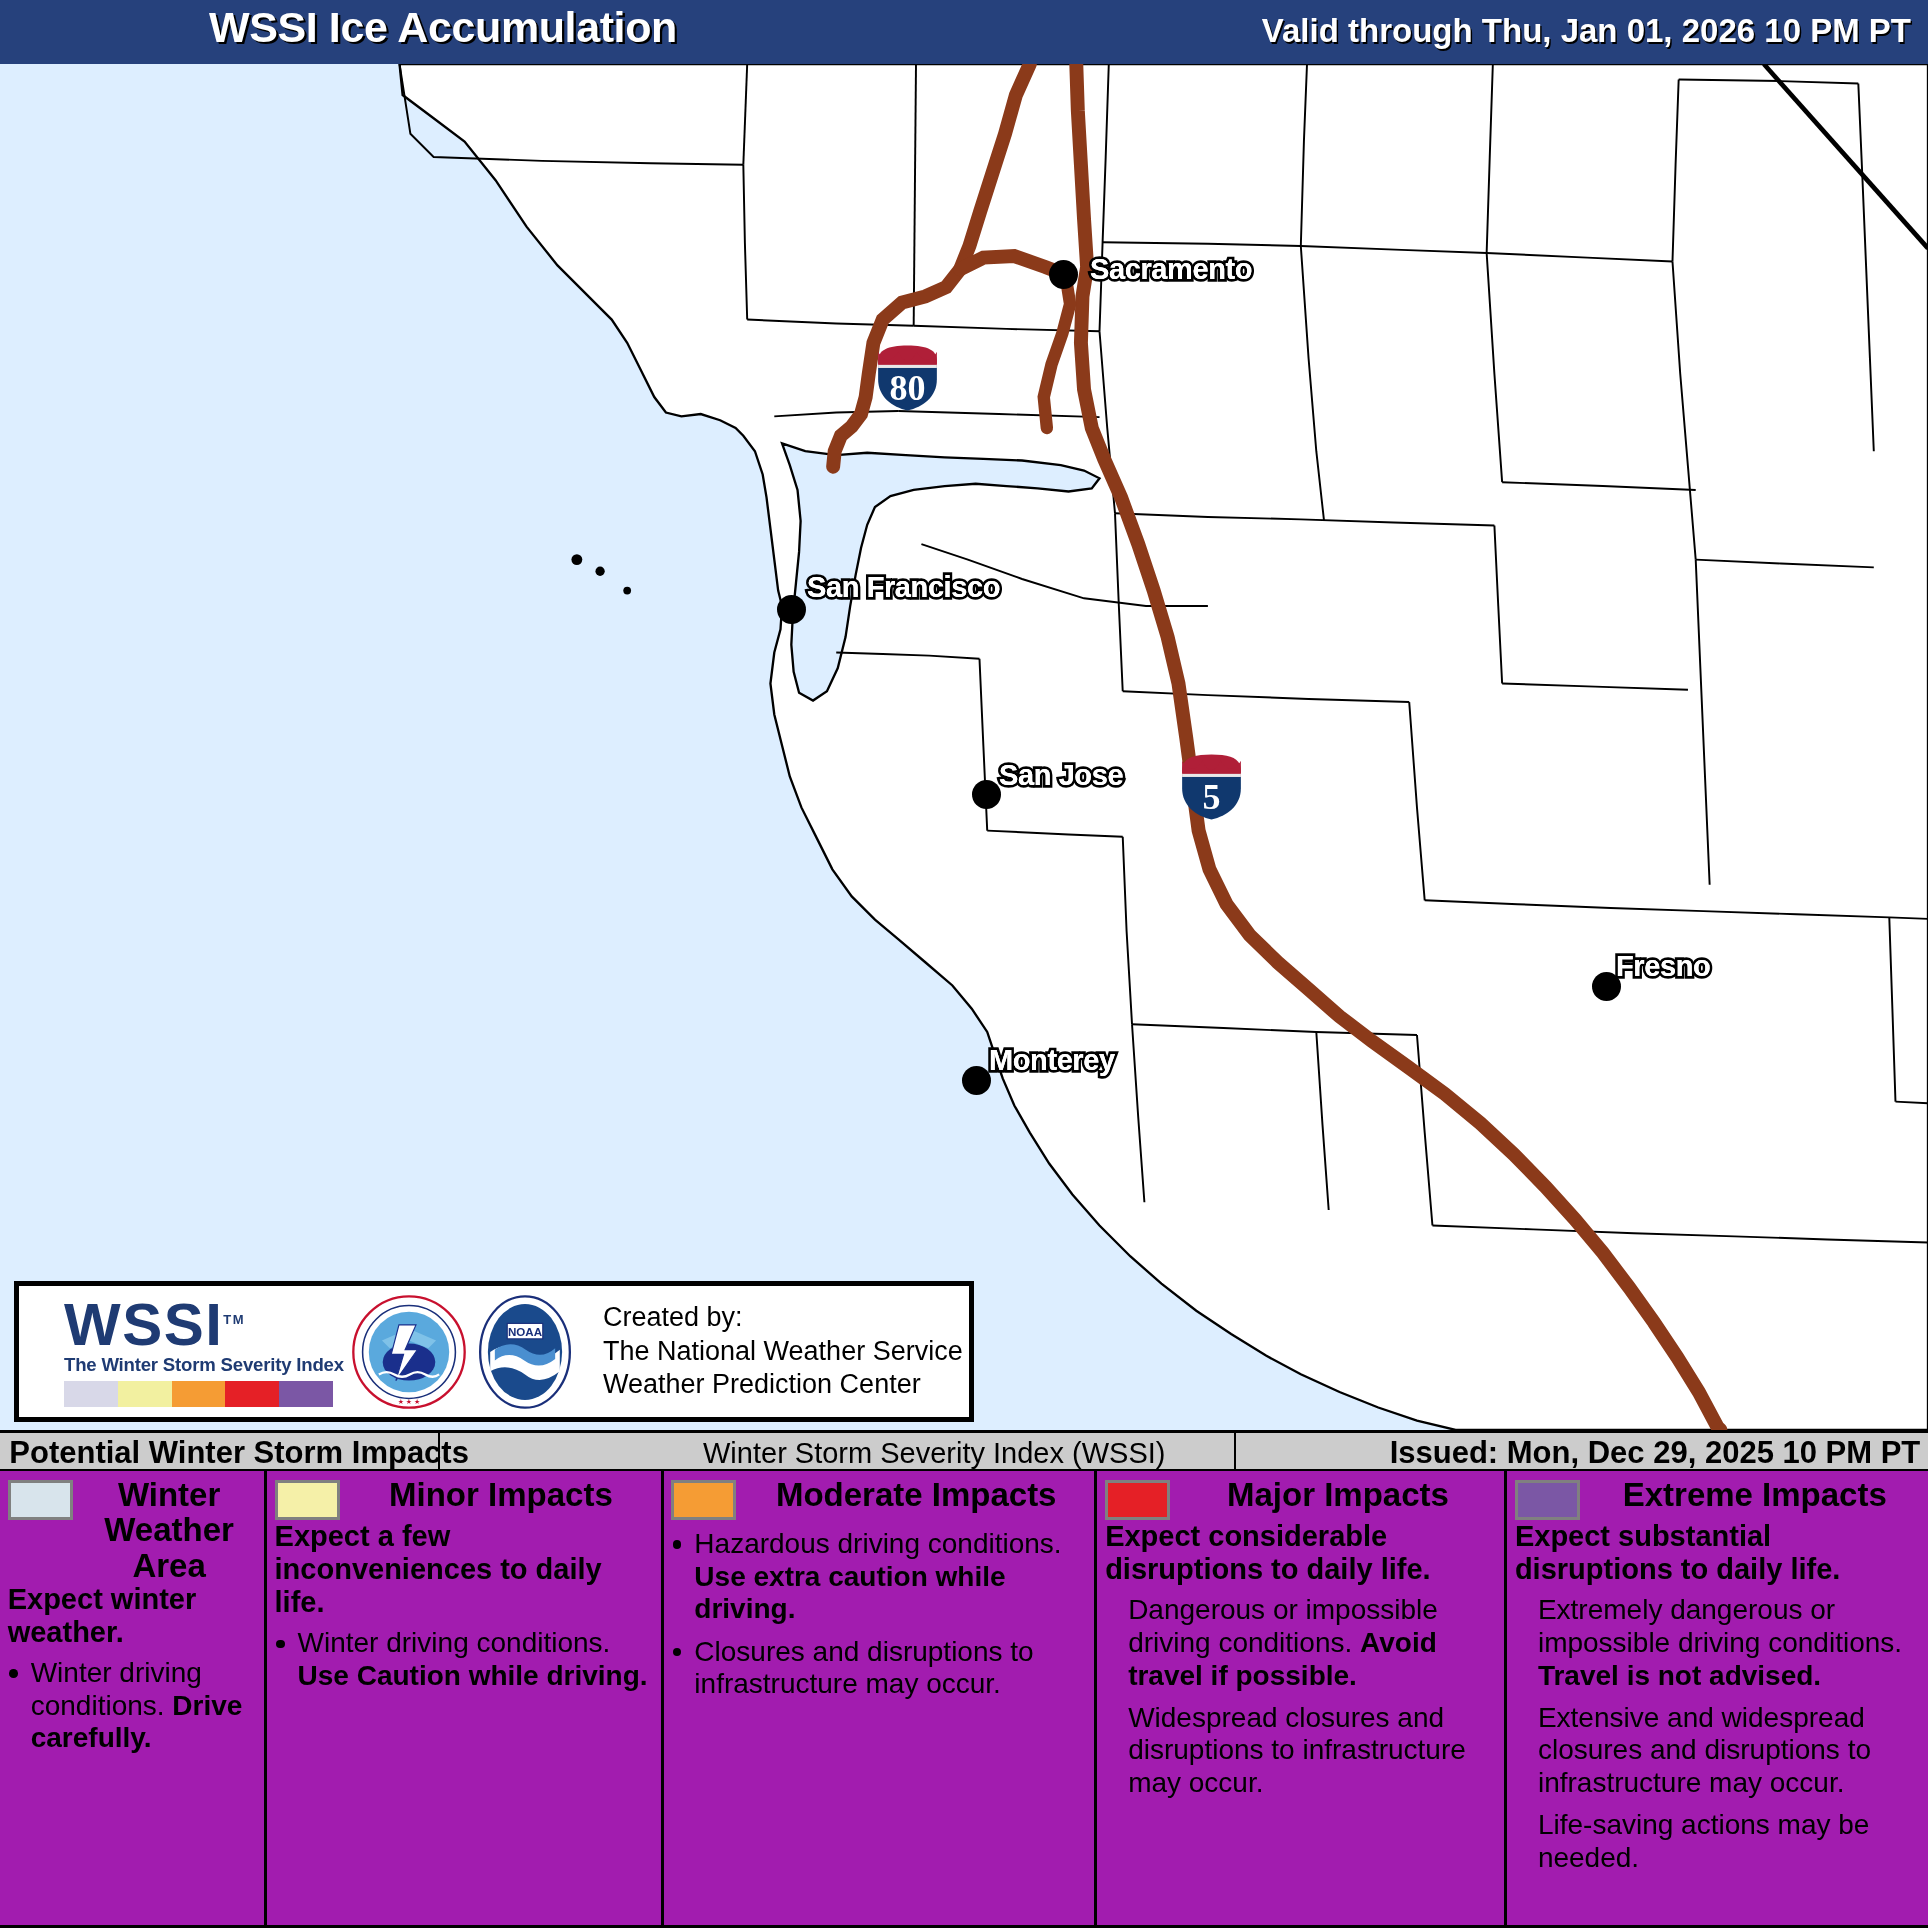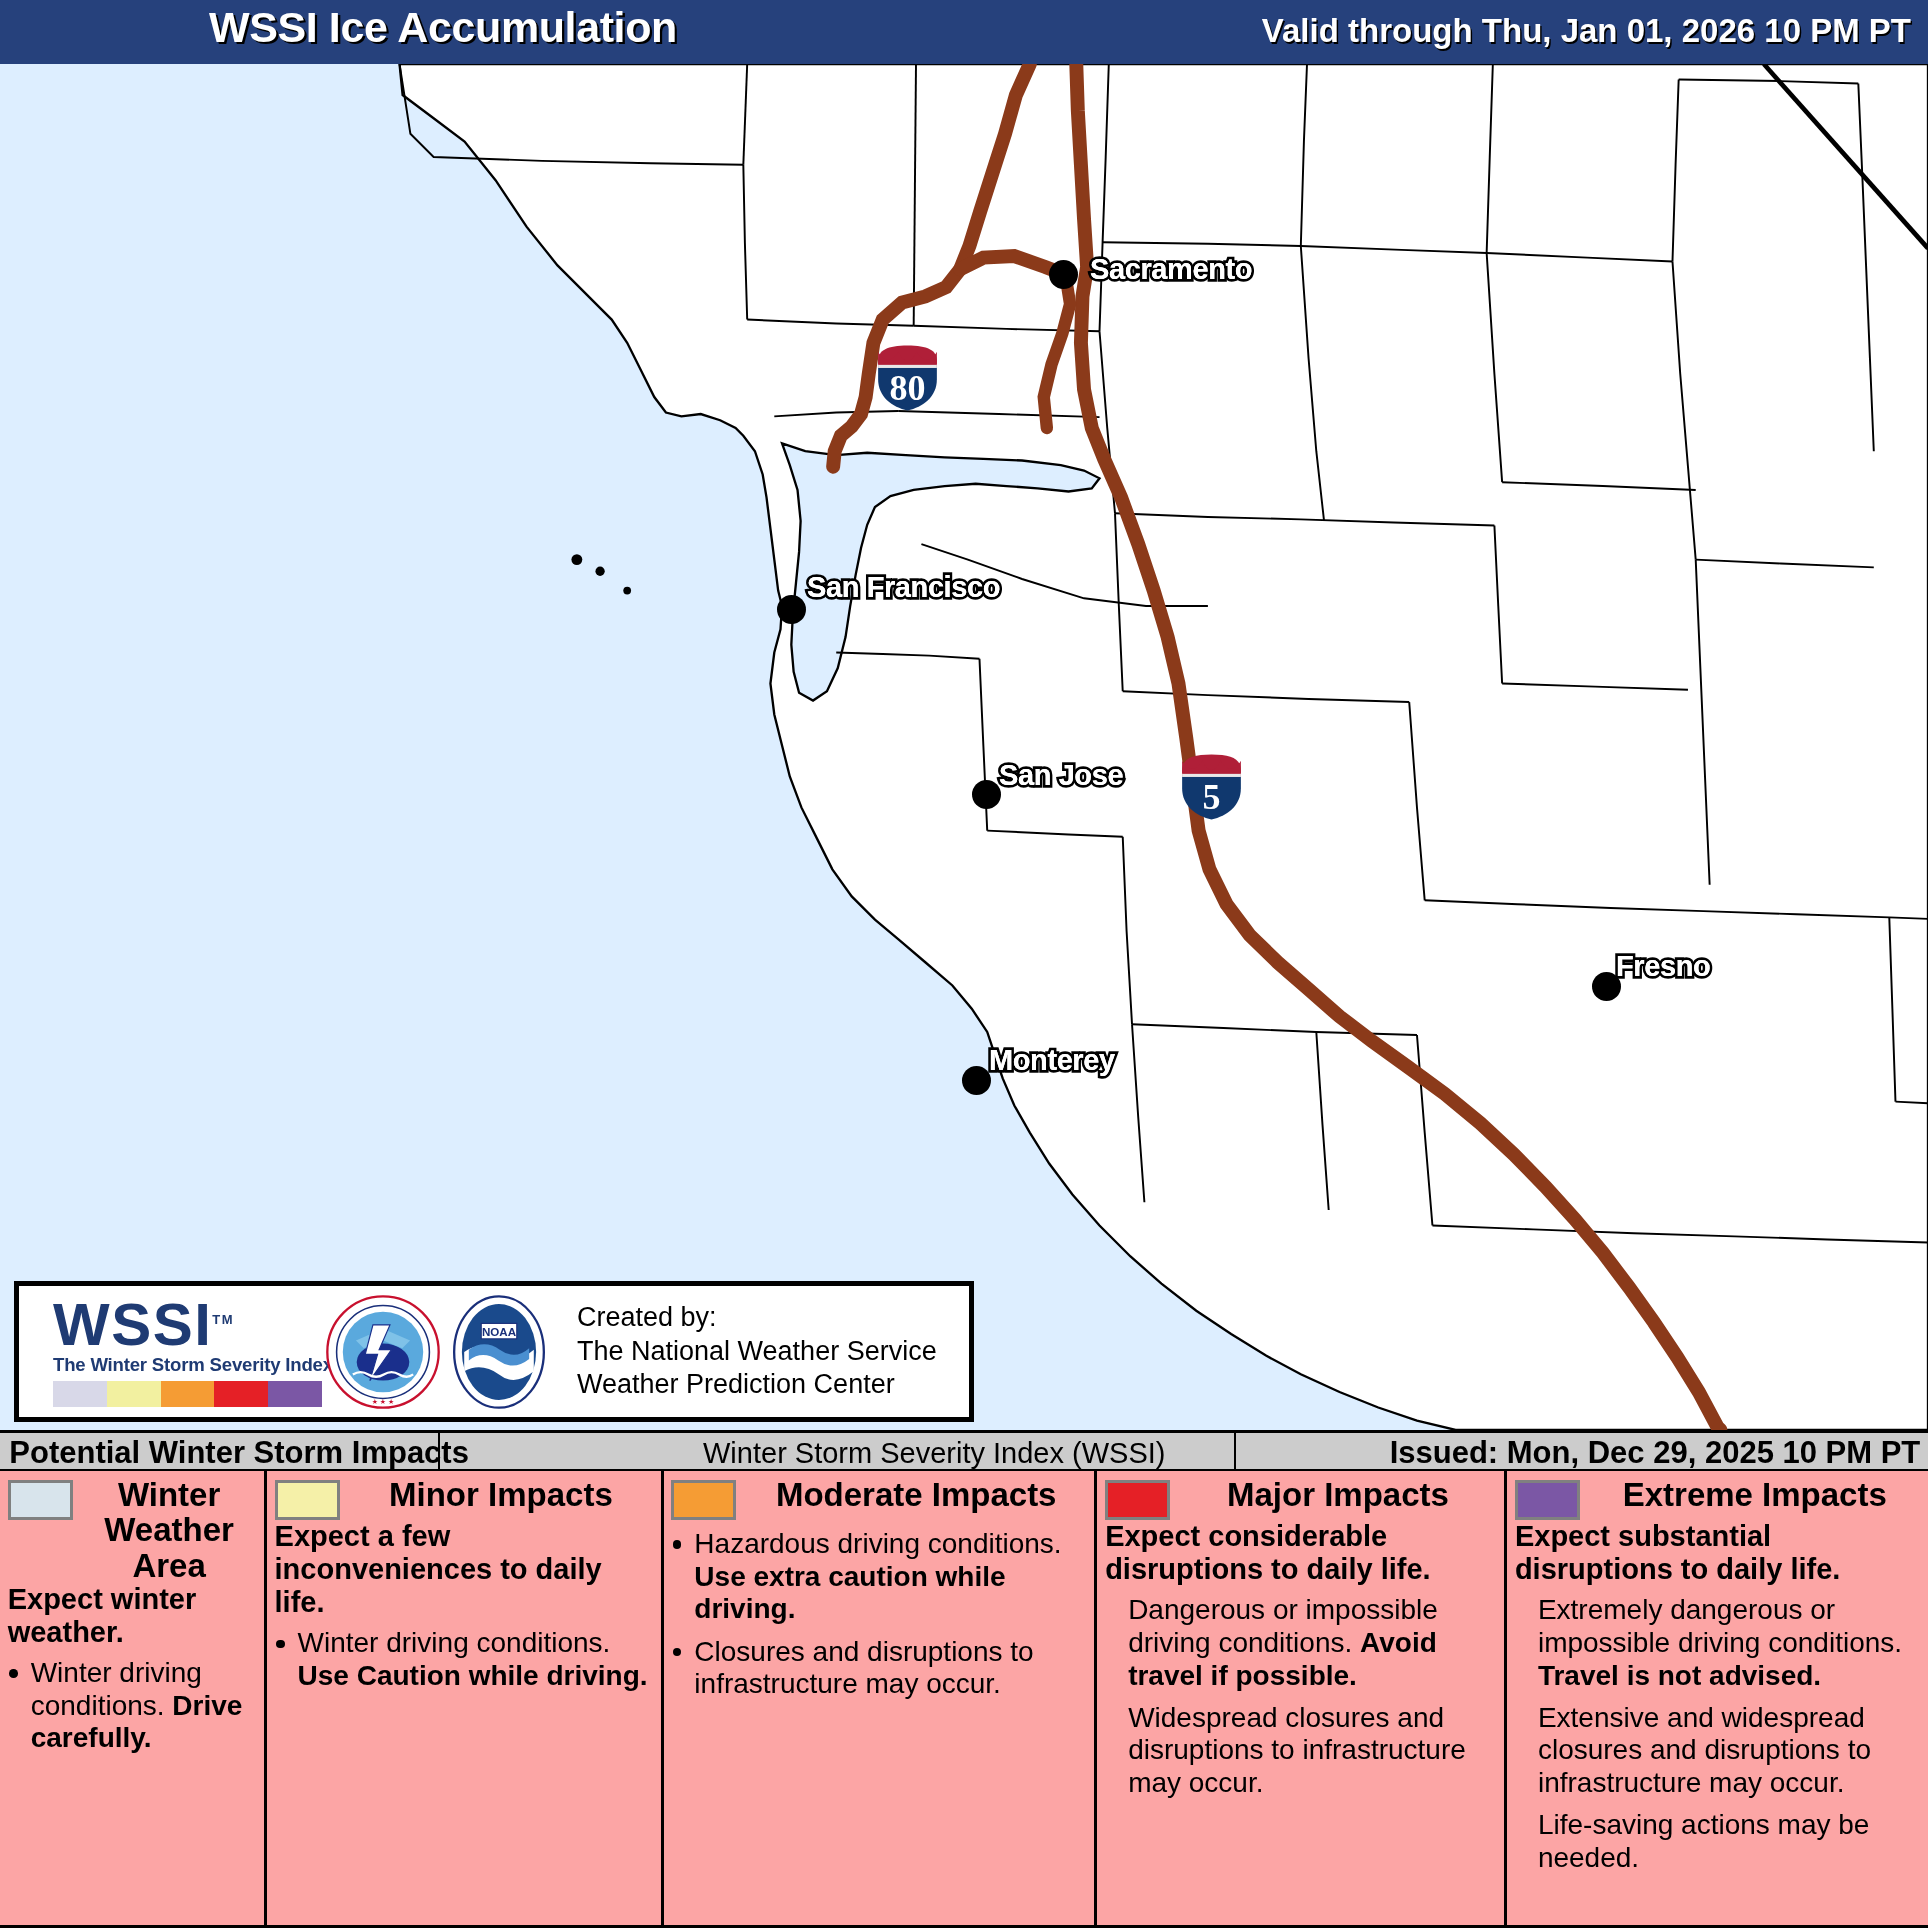--- a/index.html
+++ b/index.html
@@ -115,22 +115,23 @@
     width: 960px;
     height: 141px;
     background: #ffffff;
     border: 5.4px solid #000000;
     box-sizing: border-box;
     display: flex;
     align-items: center;
   }
   #wssi-brand {
     width: 306px;
-    padding-left: 34px;
-    box-sizing: border-box;
+    padding-left: 19px;
+    box-sizing: border-box;
+    margin-left: 26px;
   }
   #wssi-brand .wssi-word {
     font-family: "Liberation Sans", sans-serif;
     font-size: 60px;
     font-weight: bold;
     color: #1f3b73;
     letter-spacing: 1.5px;
     line-height: 0.95;
     position: relative;
   }
@@ -208,21 +209,21 @@
     background: #000000;
   }
 
   
   #legend {
     position: absolute;
     left: 0;
     top: 1471px;
     width: 1928px;
     height: 457px;
-    background: #fca5a5;
+    background: #a21caf;
     display: flex;
     box-sizing: border-box;
     border-bottom: 3.9px solid #000000;
   }
   .lcol {
     position: relative;
     box-sizing: border-box;
     border-right: 3.1px solid #000000;
     padding: 6.2px 7.7px 0 7.7px;
   }

